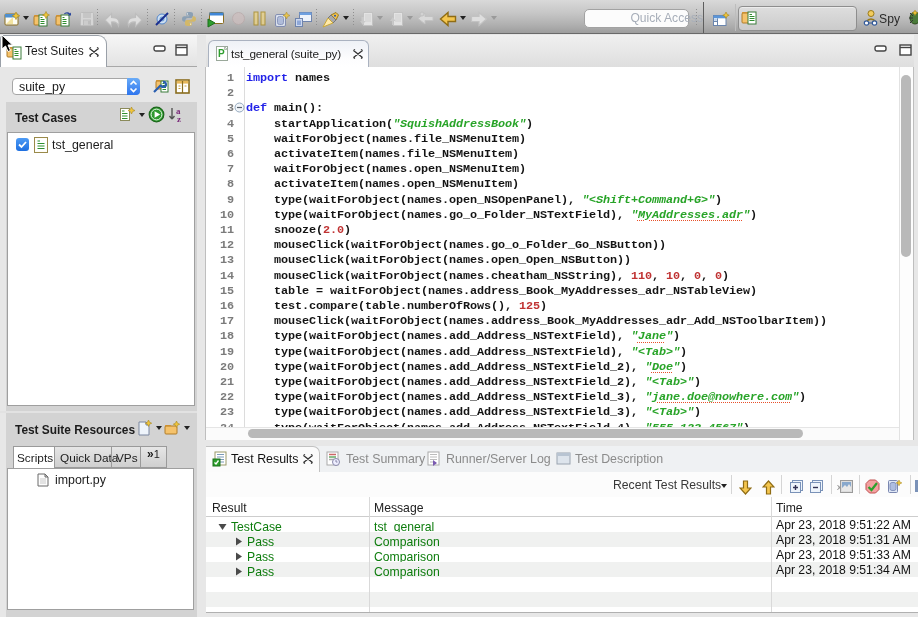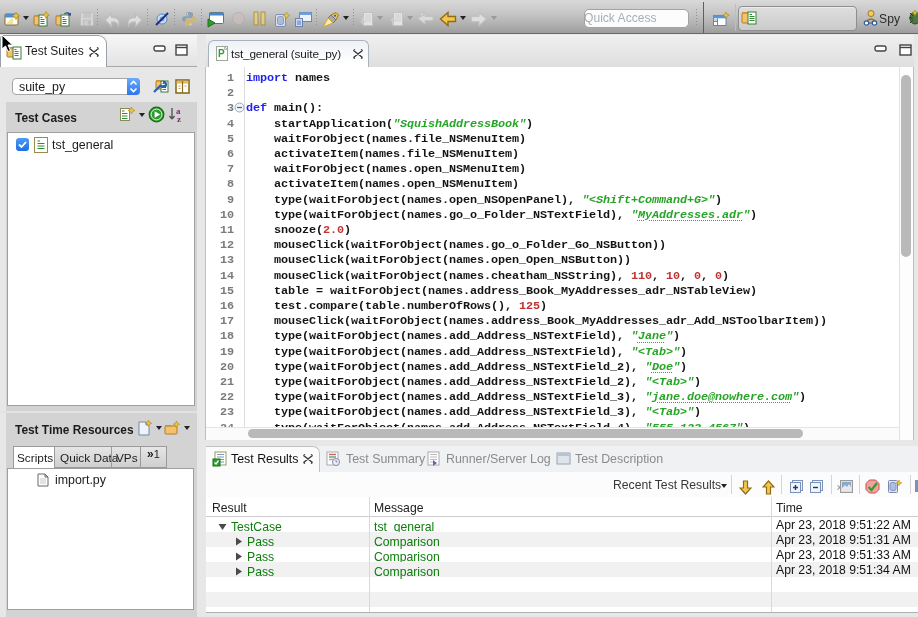--- a/index.html
+++ b/index.html
@@ -155,21 +155,21 @@
       <path d="M9 1.5 v4 h7.5 v5 H9 v4 L1.5 8 Z" fill="#f4c64f" stroke="#8f6c14" stroke-width="1.4"></path>
     </svg>
   <span class="dd" style="left:460px;top:16px"></span>
 
   <svg class="tbi" style="left:470px" width="18" height="16" viewBox="0 0 18 16">
       <path d="M9 1.5 v4 H1.5 v5 H9 v4 L16.5 8 Z" fill="#dedede" stroke="#c2c2c2" stroke-width="1.2"></path>
     </svg>
   <span class="dd ddg" style="left:491px;top:16px"></span>
 
   <div class="abs" style="left:584px;top:9px;width:103px;height:17px;background:#fcfcfc;border:1px solid #a2a2a2;border-radius:5px;"></div>
-  <div class="abs" style="left:584px;top:11px;width:119px;text-align:left;font-size:12.1px;color:#a7aeb9;">Quick Access</div>
+  <div class="abs" style="left:584px;top:11px;width:119px;text-align:right;font-size:12.1px;color:#a7aeb9;">Quick Access</div>
   <span class="sep" style="left:696px"></span>
   <div class="abs" style="left:703px;top:2px;width:1px;height:31px;background:#5e5e5e;"></div>
 
   <svg class="tbi" style="left:712px" width="18" height="17" viewBox="0 0 18 17">
       <rect x="1.5" y="4.5" width="12.5" height="10" fill="#fff" stroke="#6a85ad"></rect>
       <rect x="1.5" y="4.5" width="12.5" height="2.8" fill="#5b95d8"></rect>
       <path d="M5.5 7.3 v7.2 M1.5 10.5 h4" stroke="#6a85ad"></path>
       <rect x="2.2" y="8" width="2.6" height="1.8" fill="#b8cfe8"></rect>
       <path d="M14 1 l1 2.2 2.2 1 -2.2 1 -1 2.2 -1 -2.2 -2.2 -1 2.2 -1 Z" fill="#f0c53a" stroke="#a88619" stroke-width=".6"></path>
     </svg>
@@ -265,21 +265,21 @@
     <path d="M3 6.5 L5.5 9 L10 4" stroke="#fff" stroke-width="1.8" fill="none"></path>
   </svg>
 <svg class="abs" style="left:34px;top:137px" width="14" height="16" viewBox="0 0 14 16">
     <rect x="0.5" y="0.5" width="13" height="15" fill="#fffef8" stroke="#9a8a4a"></rect>
     <rect x="2" y="2" width="10" height="12" fill="#fff"></rect>
     <path d="M3.5 4 h2.5 M3.5 6.5 h7 M3.5 9 h7 M3.5 11.5 h7" stroke="#2f8f2f" stroke-width="1.2"></path>
   </svg>
 <div class="abs t12" style="left:52px;top:138px;">tst_general</div>
 
 <div class="abs gsec" style="left:6px;top:414px;width:191px;height:203px;"></div>
-<div class="abs b12" style="left:15px;top:423px;">Test Time Resources</div>
+<div class="abs b12" style="left:15px;top:423px;">Test Suite Resources</div>
 <svg class="abs" style="left:137px;top:419px" width="16" height="17" viewBox="0 0 16 17">
     <path d="M2 3 h7 l3 3 v10 H2 Z" fill="#eef4fb" stroke="#7a87a0"></path>
     <path d="M9 3 l3 3 h-3 Z" fill="#cdd9e8" stroke="#7a87a0"></path>
     <path d="M11.5 1 l1 2.2 2.2 1 -2.2 1 -1 2.2 -1 -2.2 -2.2 -1 2.2 -1 Z" fill="#f0c53a" stroke="#a88619" stroke-width=".6"></path>
   </svg>
 <span class="dd" style="left:156px;top:426px"></span>
 <svg class="abs" style="left:164px;top:420px" width="17" height="16" viewBox="0 0 17 16">
     <path d="M1 5 h5.5 l1.5 2 H1 Z" fill="#e8a33d"></path>
     <rect x="1" y="6" width="12" height="8" rx="1" fill="#f5c26b" stroke="#b07d28"></rect>
     <path d="M12.5 1 l1 2.2 2.2 1 -2.2 1 -1 2.2 -1 -2.2 -2.2 -1 2.2 -1 Z" fill="#f0c53a" stroke="#a88619" stroke-width=".6"></path>

